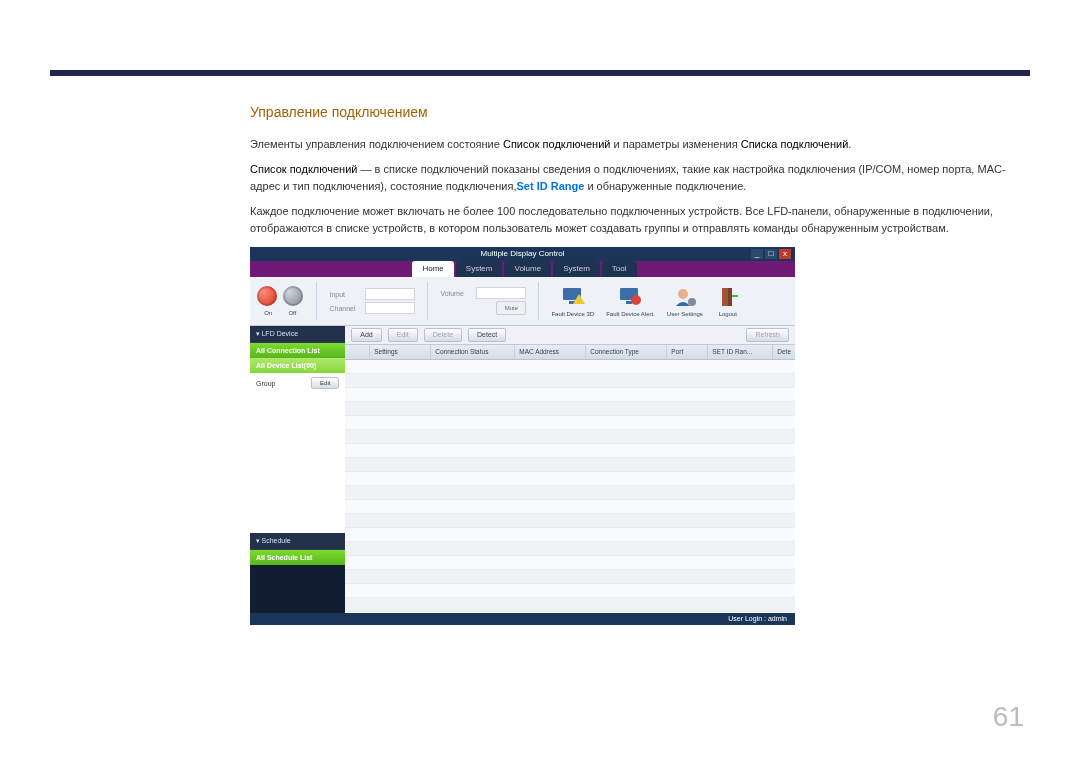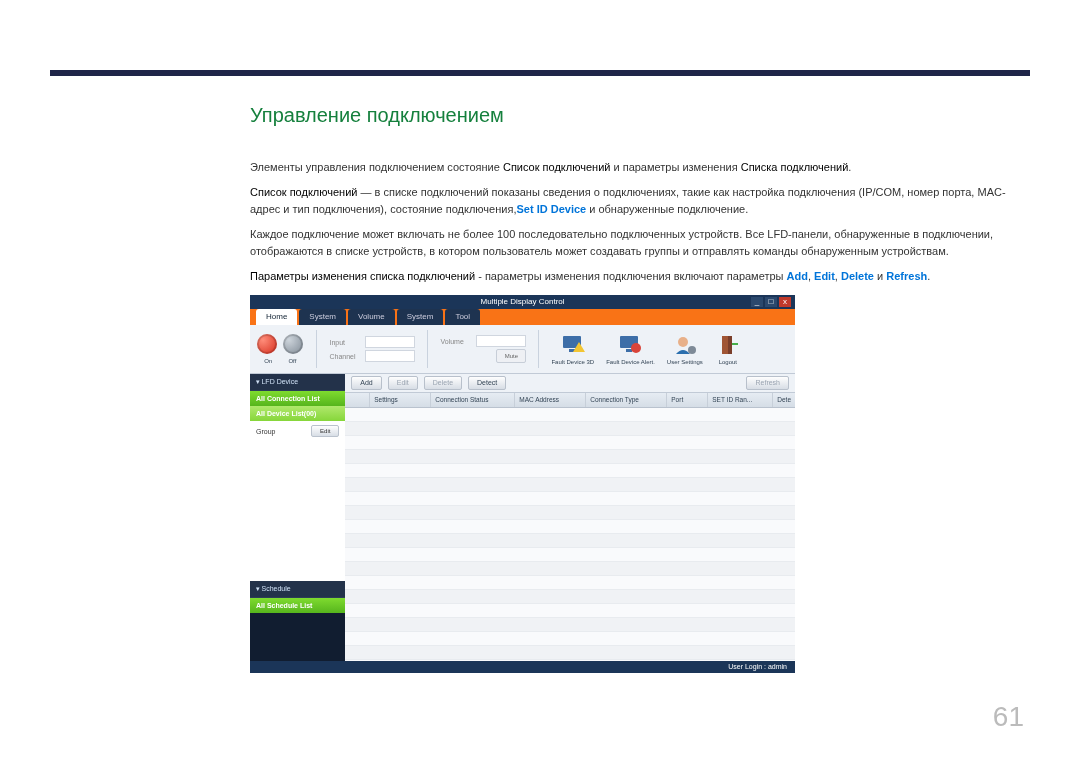--- a/index.html
+++ b/index.html
@@ -1,27 +1,27 @@
 <!DOCTYPE html>
 <html><head>
 <meta charset="utf-8">
 <style>
   body { margin:0; background:#fff; font-family:Arial,Helvetica,sans-serif; width:1080px; height:763px; position:relative; color:#333; }
   .topbar { position:absolute; left:50px; right:50px; top:70px; height:6px; background:#1f2649; }
   .content { position:absolute; left:250px; top:104px; width:780px; }
-  h1 { font-size:20px; font-weight:400; margin:0 0 32px 0; color:#15803d; }
+  h1 { font-size:14px; font-weight:400; margin:0 0 16px 0; color:#a16207; }
   p { font-size:11px; line-height:1.55; margin:0 0 8px 0; color:#333; }
   b { font-weight:normal; color:#000; }
   .blue { color:#0074d9; font-weight:bold; }
   .pagenum { position:absolute; right:56px; bottom:30px; font-size:28px; color:#bbb; font-weight:300; }
   .screenshot { margin-top:10px; width:545px; height:378px; background:#0e1a2e; position:relative; font-family:Tahoma,Arial,sans-serif; }
   .ss-title { background:#1b3558; color:#fff; font-size:8px; text-align:center; height:14px; line-height:14px; position:relative; }
   .winbtns { position:absolute; right:4px; top:2px; display:flex; gap:2px; }
   .winbtn { width:12px; height:10px; background:#2b486d; font-size:8px; color:#fff; text-align:center; line-height:10px; }
-  .tabs { display:flex; background:#f97316; height:16px; padding-left:6px; }
+  .tabs { display:flex; background:#701a75; height:16px; padding-left:6px;justify-content:center; }
   .tab { font-size:8px; color:#ccd; padding:2px 10px; background:#1e3350; border-radius:3px 3px 0 0; margin-right:2px; line-height:12px; }
   .tab.active { background:#fff; color:#123; }
   .ribbon { background:#eef2f7; height:48px; display:flex; align-items:center; padding:0 6px; gap:12px; border-bottom:1px solid #c1cad6; }
   .pwr { width:20px; height:20px; border-radius:50%; display:inline-block; margin:0 1px; box-shadow:inset 0 0 0 2px rgba(0,0,0,.15); }
   .sep { width:1px; height:38px; background:#c9d2de; }
   .dimgroup { font-size:7px; color:#888; }
   .dimgroup div { margin:2px 0; display:flex; align-items:center; gap:4px;}
   .dimbox { width:48px; height:10px; background:#fff; border:1px solid #d0d6df; }
   .smallbtn { width:28px; height:12px; background:#eef0f4; border:1px solid #c7ced8; border-radius:2px; font-size:6px; color:#666; text-align:center; line-height:12px;}
   .iconbox { display:flex; flex-direction:column; align-items:center; font-size:6px; color:#345; gap:2px; }
@@ -51,28 +51,25 @@
 <div class="topbar"></div>
 
 <div class="content">
   <h1>Управление подключением</h1>
 
   <p>
     <span>Элементы управления подключением состояние </span><b>Список подключений</b><span> и параметры изменения </span><b>Списка подключений</b><span>.</span>
   </p>
 
   <p>
-    <b>Список подключений</b><span> — в списке подключений показаны сведения о подключениях, такие как настройка подключения (IP/COM, номер порта, MAC-адрес и тип подключения), состояние подключения,</span><span class="blue">Set ID Device</span><span> и обнаруженные подключение.</span>
+    <b>Список подключений</b><span> — в списке подключений показаны сведения о подключениях, такие как настройка подключения (IP/COM, номер порта, MAC-адрес и тип подключения), состояние подключения,</span><span class="blue">Set ID Range</span><span> и обнаруженные подключение.</span>
   </p>
 
   <p>Каждое подключение может включать не более 100 последовательно подключенных устройств. Все LFD-панели, обнаруженные в подключении, отображаются в списке устройств, в котором пользователь может создавать группы и отправлять команды обнаруженным устройствам.</p>
 
-  <p>
-    <b>Параметры изменения списка подключений</b><span> - параметры изменения подключения включают параметры </span><span class="blue">Add</span><span>, </span><span class="blue">Edit</span><span>, </span><span class="blue">Delete</span><span> и </span><span class="blue">Refresh</span><span>.</span>
-  </p>
 
   <div class="screenshot">
     <div class="ss-title">
       <span>Multiple Display Control</span>
       <div class="winbtns">
         <div class="winbtn">_</div>
         <div class="winbtn">□</div>
         <div class="winbtn" style="background:#c0392b">x</div>
       </div>
     </div>

